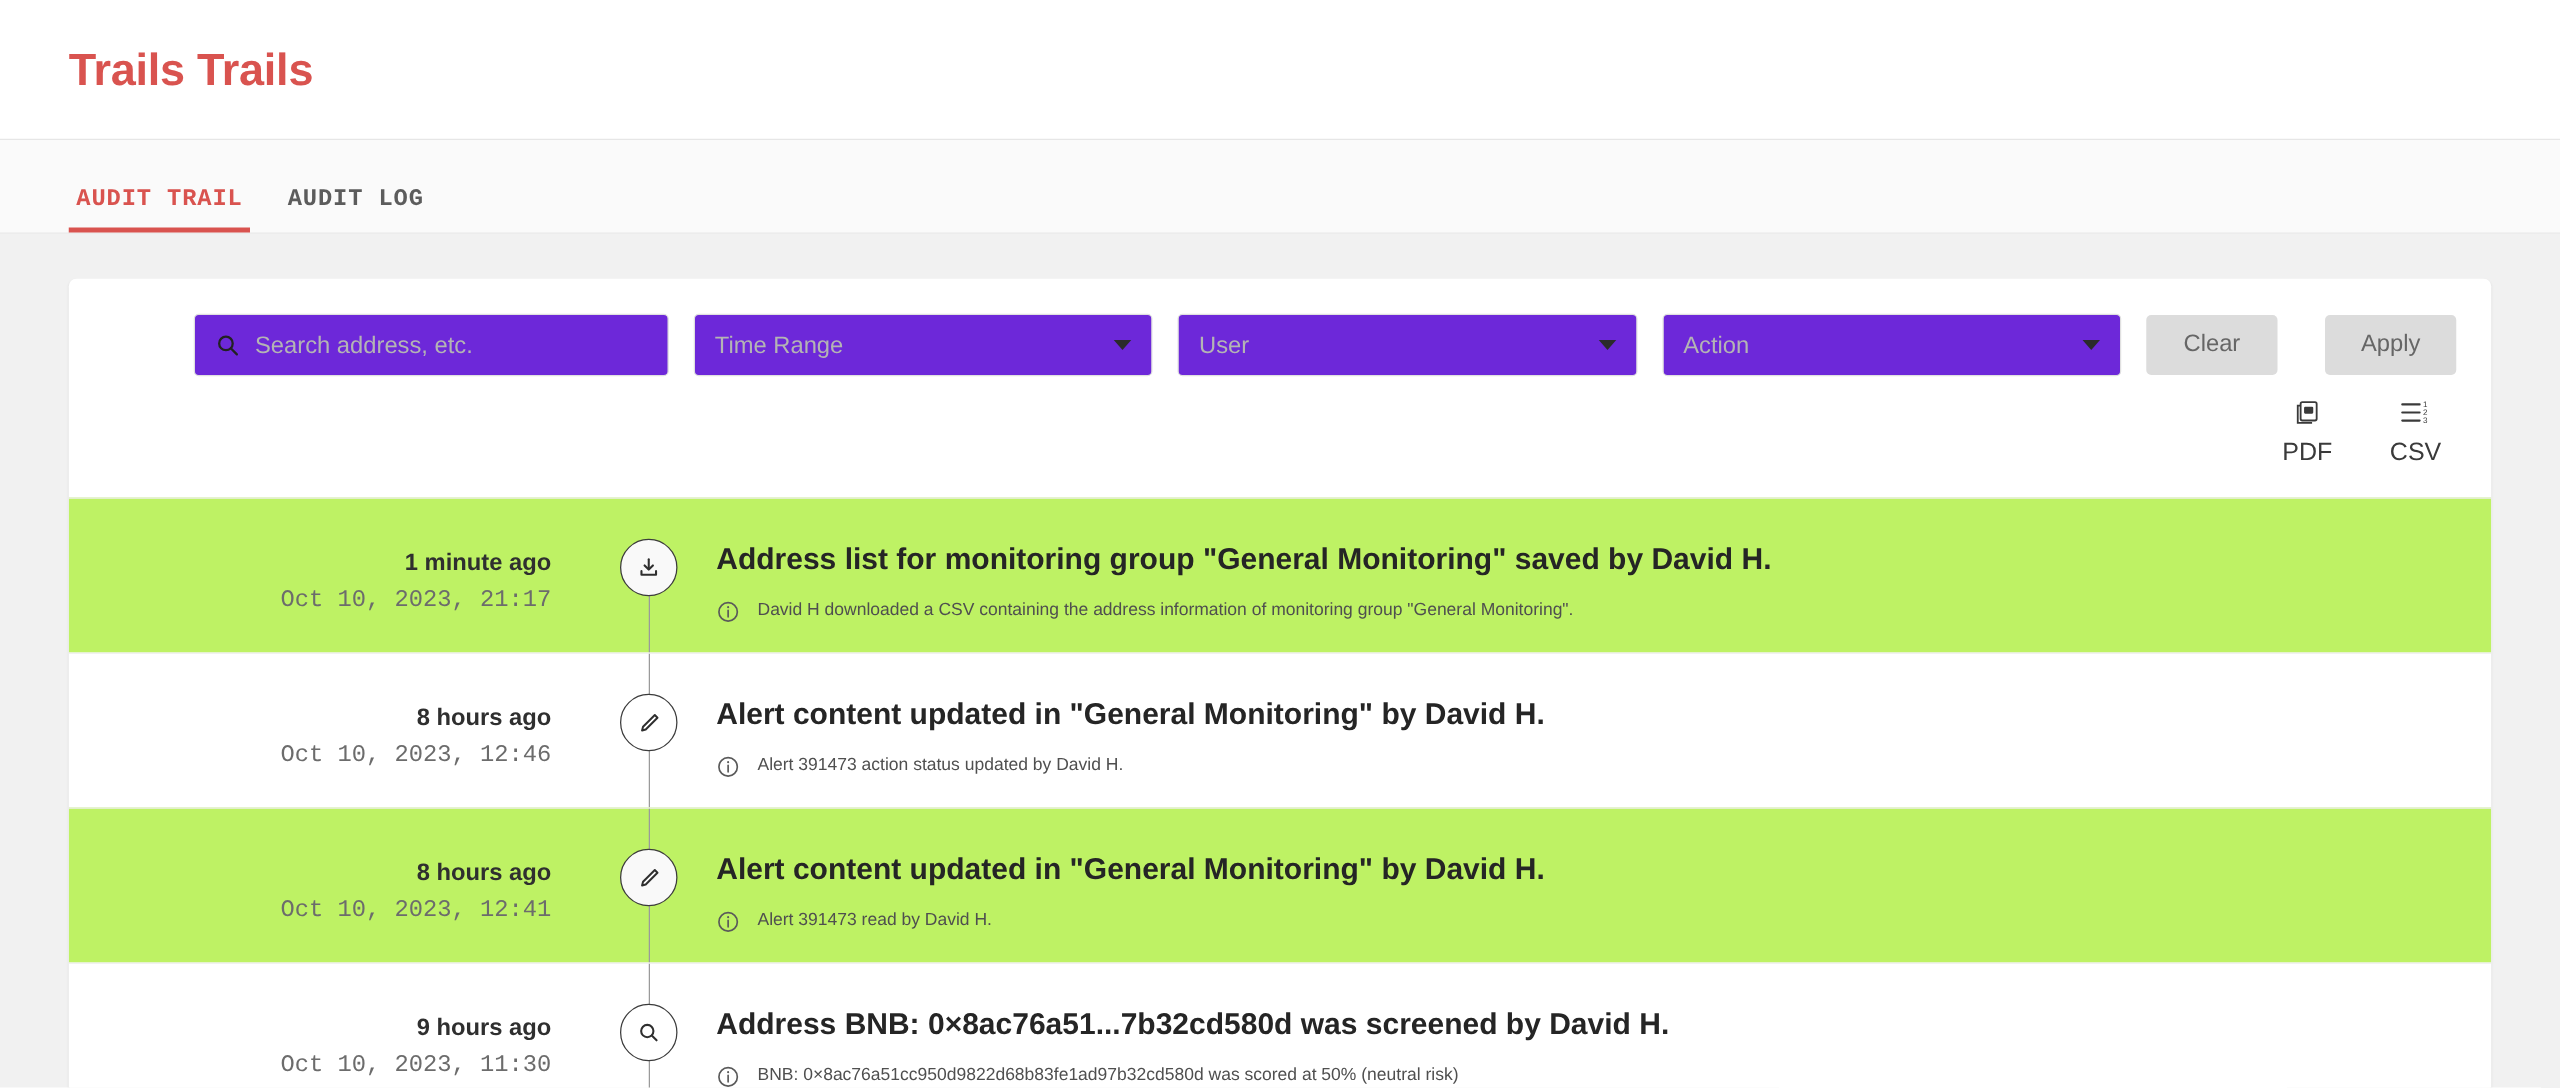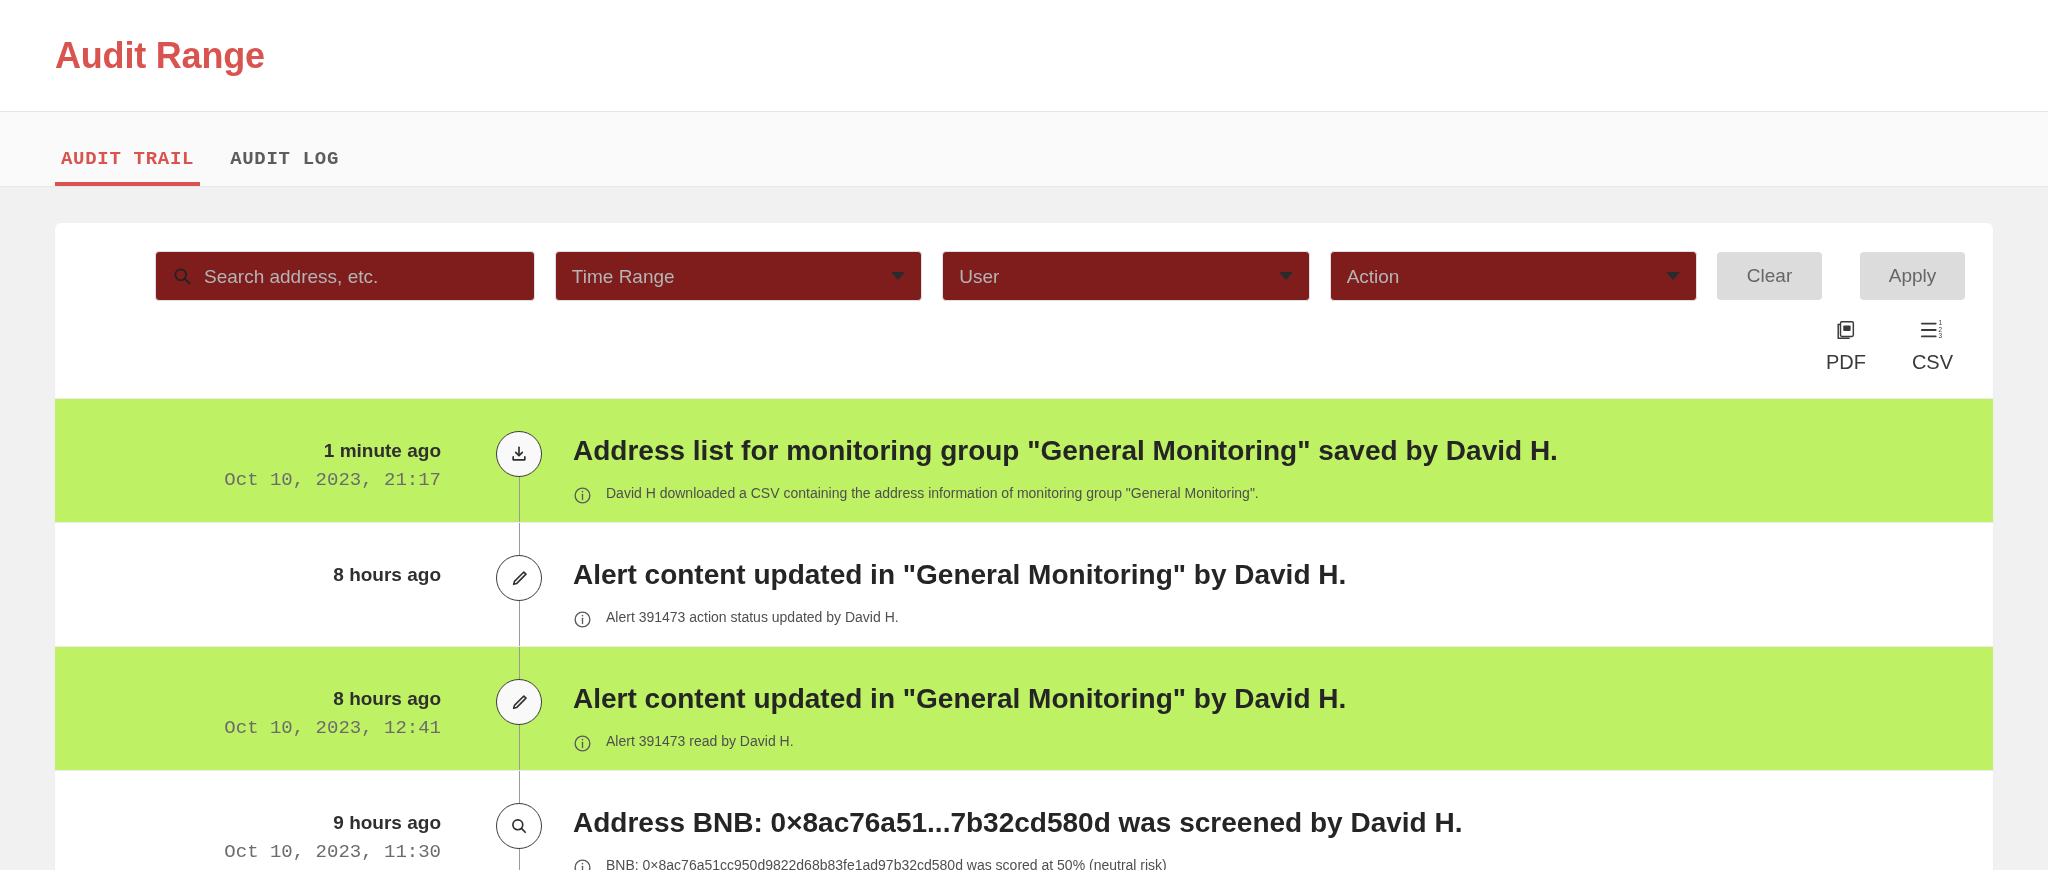--- a/index.html
+++ b/index.html
@@ -77,21 +77,21 @@
     display: flex;
     align-items: center;
     padding: 28px 28px 0 100px;
     gap: 20px;
   }
 
   .field {
     height: 50px;
     border: 1px solid #e0e0e0;
     border-radius: 4px;
-    background: #7f1d1d;
+    background: #6d28d9;
     display: flex;
     align-items: center;
     padding: 0 16px;
     font-size: 19px;
     color: #b4b4b4;
     position: relative;
     cursor: text;
   }
   .field.search { width: 385px; }
   .field.select { width: 372px; cursor: pointer; padding-right: 40px; }
@@ -207,41 +207,41 @@
     z-index: 2;
   }
   .event-row.shade .marker { background: #f9f9f9; }
   .event-row:not(.shade) .marker { background: #ffffff; }
 
   .content-col {
     flex: 1;
     padding: 33px 40px 0 10px;
   }
   .event-title {
-    font-size: 28px;
+    font-size: 24px;
     font-weight: 700;
     color: #252525;
     line-height: 1.35;
     margin-bottom: 14px;
   }
   .event-detail {
     display: flex;
     align-items: flex-start;
     gap: 14px;
     font-size: 14px;
     color: #4f4f4f;
     line-height: 1.4;
   }
   .info-ico { flex: 0 0 auto; margin-top: 2px; }
 </style>
 </head>
 <body>
 
 <div class="page-header">
-  <h1 class="page-title">Audit Range</h1>
+  <h1 class="page-title">Trails Trails</h1>
 </div>
 
 <div class="tab-bar">
   <button class="tab active">AUDIT TRAIL</button>
   <button class="tab">AUDIT LOG</button>
 </div>
 
 <div class="card">
 
   <div class="filter-bar">
@@ -326,20 +326,21 @@
             <circle cx="12" cy="7.2" r="1.05" fill="#5a5a5a" stroke="none"></circle>
           </svg>
           <span>David H downloaded a CSV containing the address information of monitoring group "General Monitoring".</span>
         </div>
       </div>
     </div>
 
     <div class="event-row">
       <div class="time-col">
         <span class="time-rel">8 hours ago</span>
+        <span class="time-abs">Oct 10, 2023, 12:46</span>
       </div>
       <div class="marker-col">
         <div class="marker-line"></div>
         <div class="marker">
           <svg width="19" height="19" viewBox="0 0 24 24" fill="none" stroke="#2f2f2f" stroke-width="2" stroke-linecap="round" stroke-linejoin="round">
             <path d="M17.5 3.8 L20.2 6.5 L8.3 18.4 L4.6 19.4 L5.6 15.7 Z"></path>
           </svg>
         </div>
       </div>
       <div class="content-col">

